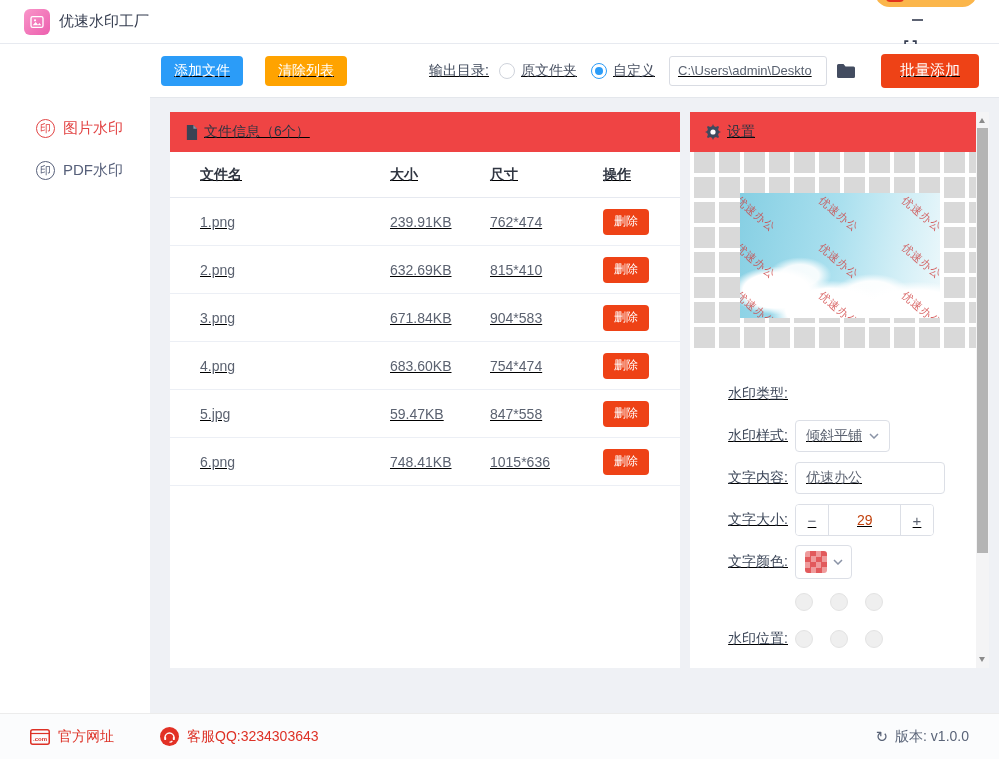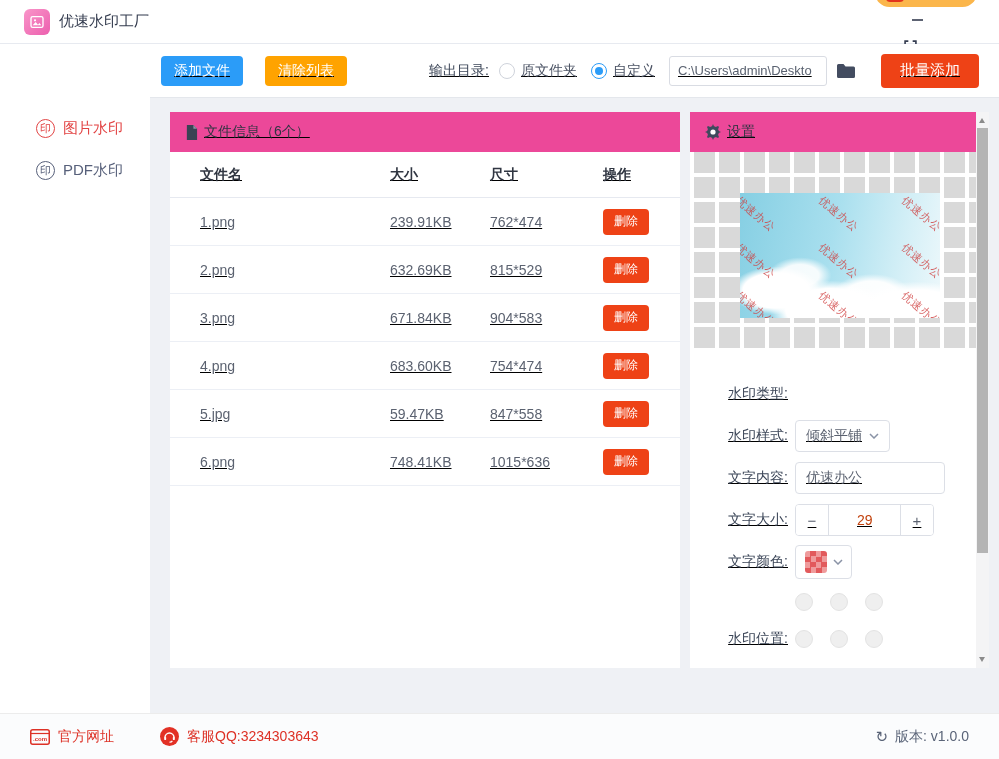--- a/index.html
+++ b/index.html
@@ -58,21 +58,21 @@
     width: 8px; height: 8px; border-radius: 50%; background: #2b9cf8;
     transform: translate(-50%,-50%); }
   .path-input { width: 158px; height: 30px; border: 1px solid #d9dce3; border-radius: 3px;
     padding: 0 8px; font-size: 13px; color: #5a6270; font-family: inherit; }
   .folder-btn { background: none; border: none; margin-left: 9px; display: flex; align-items: center; }
   .btn-batch { background: #ee4216; height: 34px; padding: 0 19px; margin-left: 25px; font-size: 15px; }
 
   
   .workspace { flex: 1; display: flex; padding: 14px 10px 0 20px; gap: 10px; }
   .file-panel { width: 510px; height: 556px; background: #fff; flex: none; }
-  .panel-header { height: 40px; background: #ec4899; display: flex; align-items: center;
+  .panel-header { height: 40px; background: #ef4444; display: flex; align-items: center;
     padding: 0 15px; font-size: 14px; color: #2f3542; gap: 6px; }
   .thead, .trow { display: grid; grid-template-columns: 190px 100px 113px 1fr;
     padding: 0 30px; align-items: center; }
   .thead { height: 46px; font-weight: bold; color: #303642; font-size: 14px;
     border-bottom: 1px solid #e6e9f0; }
   .trow { height: 48px; border-bottom: 1px solid #eceff5; font-size: 14px; color: #5b6270; }
   .del-btn { width: 46px; height: 26px; background: #ee4216; color: #fff; border: none;
     border-radius: 4px; font-size: 12px; }
 
   
@@ -245,21 +245,21 @@
           </div>
           <div class="trow">
             <span>1.png</span>
             <span>239.91KB</span>
             <span>762*474</span>
             <span><button class="del-btn">删除</button></span>
           </div>
           <div class="trow">
             <span>2.png</span>
             <span>632.69KB</span>
-            <span>815*529</span>
+            <span>815*410</span>
             <span><button class="del-btn">删除</button></span>
           </div>
           <div class="trow">
             <span>3.png</span>
             <span>671.84KB</span>
             <span>904*583</span>
             <span><button class="del-btn">删除</button></span>
           </div>
           <div class="trow">
             <span>4.png</span>

